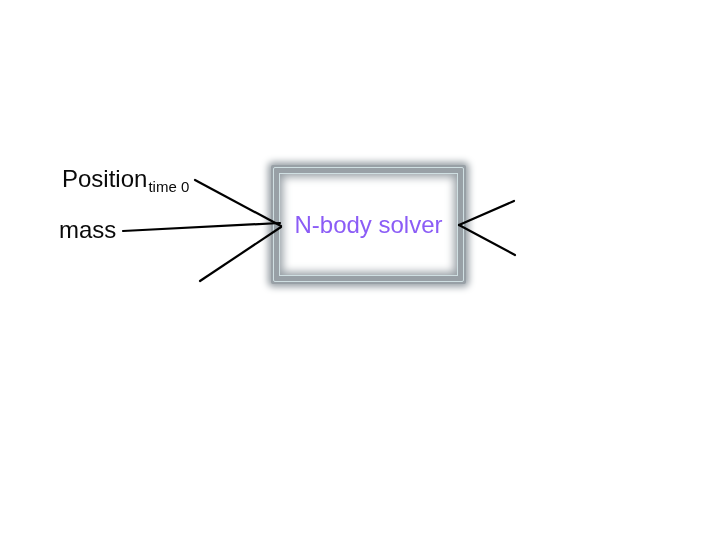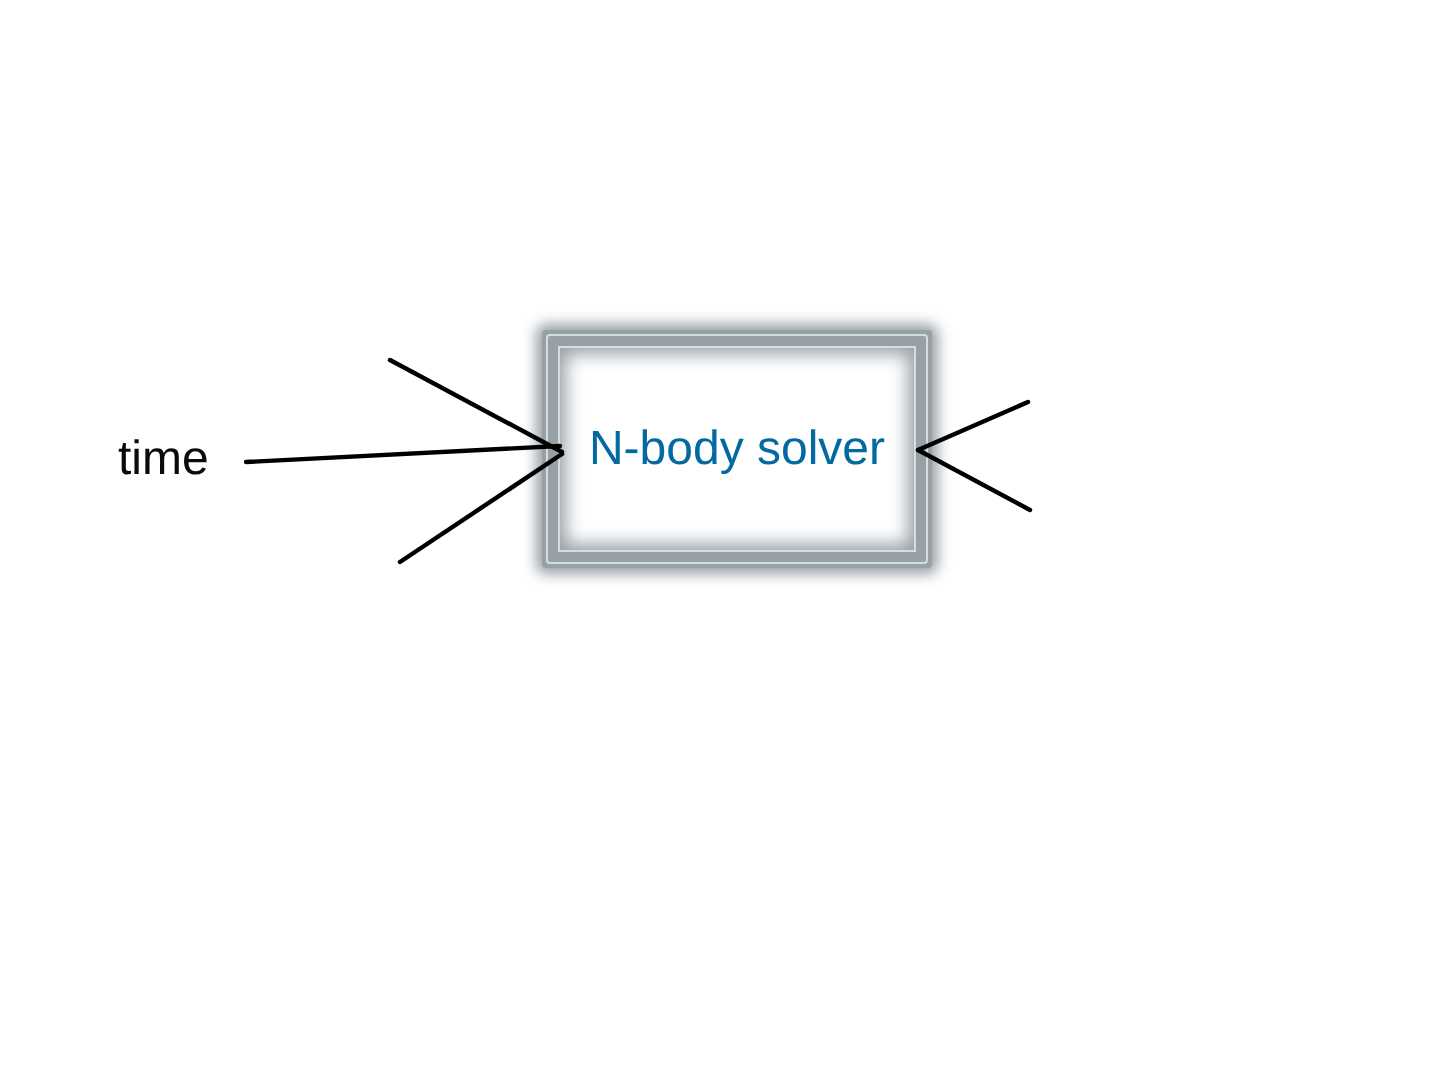--- a/index.html
+++ b/index.html
@@ -63,21 +63,21 @@
   .solver-frame::after {                         
     content: "";
     position: absolute;
     inset: 0;
     box-shadow: inset 0 0 0 1px #cfdfe2, inset 0 0 9px 4px #98a0a6;
     pointer-events: none;
   }
   .solver-label {
     position: relative;
     font-size: 24px;
-    color: #0369a1;
+    color: #8b5cf6;
     white-space: nowrap;
     z-index: 1;
     text-align: center;
   }
 
   
   .connectors {
     position: absolute;
     left: 0;
     top: 0;
@@ -99,18 +99,21 @@
   </div>
 
   <svg class="connectors" width="720" height="540" viewBox="0 0 720 540">
     <line x1="195" y1="180" x2="281" y2="226"></line>
     <line x1="123" y1="231" x2="280" y2="223"></line>
     <line x1="200" y1="281" x2="281" y2="227"></line>
     <line x1="459" y1="225" x2="514" y2="201"></line>
     <line x1="459" y1="225" x2="515" y2="255"></line>
   </svg>
 
+  <div class="io-label lbl-in-position">
+    <span>Position</span><span class="sub">time 0</span>
+  </div>
   <div class="io-label lbl-in-mass">
-    <span>time</span><span class="sub"></span>
+    <span>mass</span><span class="sub"></span>
   </div>
 
 
 </div>
 
 </body></html>

